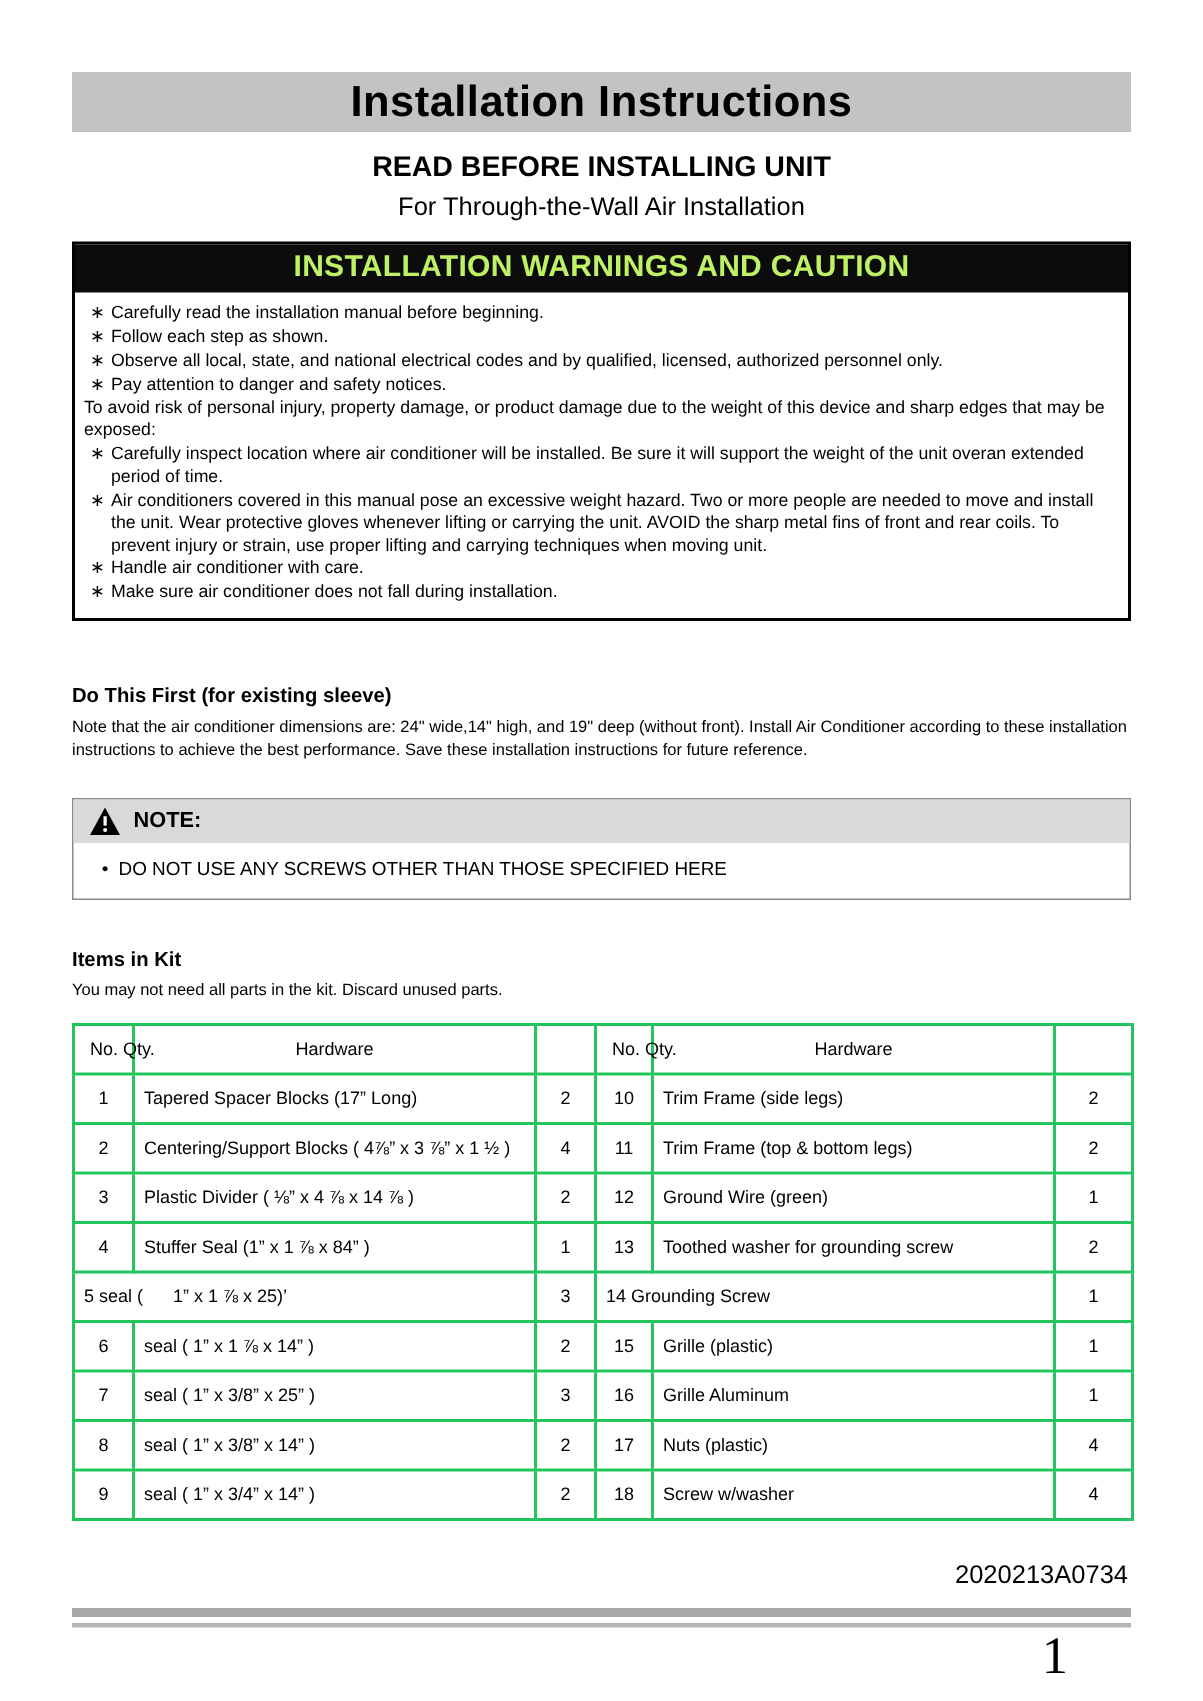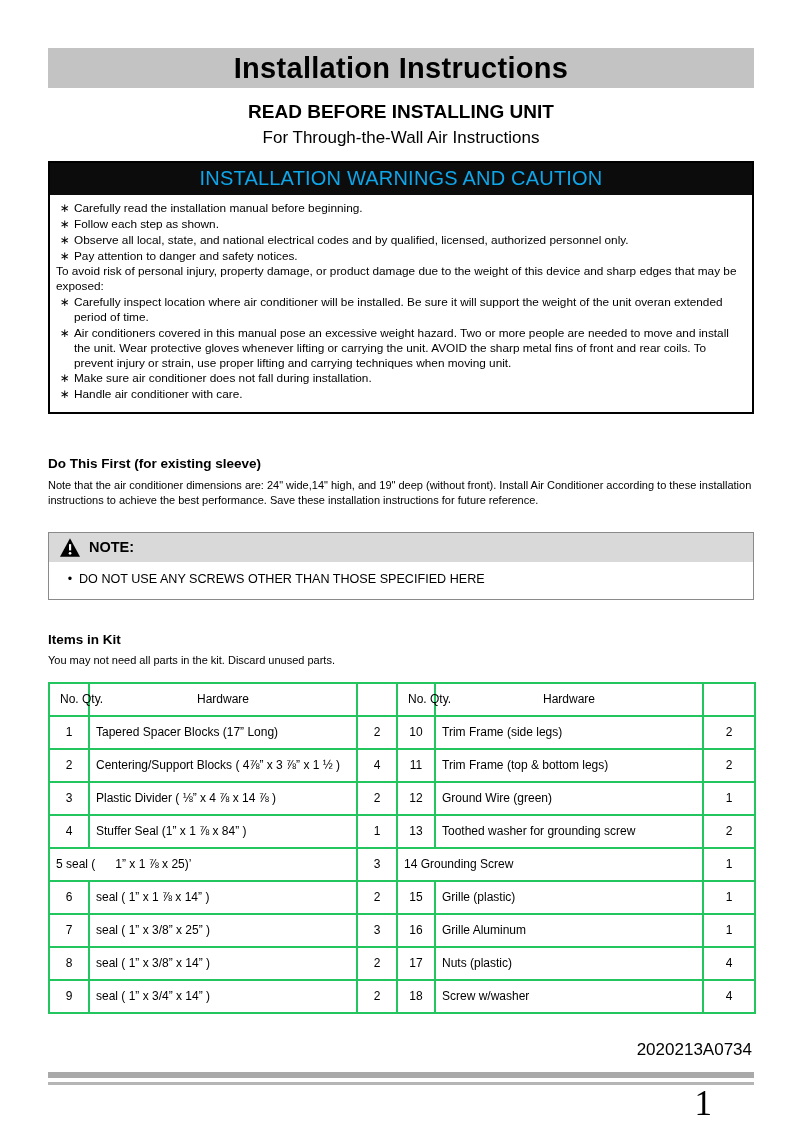--- a/index.html
+++ b/index.html
@@ -14,21 +14,21 @@
 
   
   .title-bar { background:#c3c3c3; height:40px; display:flex; align-items:center; justify-content:center; }
   .title-bar h1 { margin:0; font-size:29px; font-weight:bold; letter-spacing:.3px; }
 
   .sub1 { text-align:center; font-weight:bold; font-size:19px; margin-top:13px; }
   .sub2 { text-align:center; font-size:17px; margin-top:5px; }
 
   
   .warn-box { border:2px solid #000; margin-top:13px; }
-  .warn-header { background:#0c0c0c; color:#0ea5e9; text-align:center; font-weight:normal; font-size:20px; padding:4px 0 5px; letter-spacing:.2px; }
+  .warn-header { background:#0c0c0c; color:#bef264; text-align:center; font-weight:bold; font-size:20px; padding:4px 0 5px; letter-spacing:.2px; }
   .warn-body { padding:6px 8px 9px 6px; font-size:11.8px; line-height:1.26; }
   ul.wlist { list-style:none; margin:0; padding:0; }
   ul.wlist li { display:flex; margin-bottom:1px; }
   .mk { flex:0 0 18px; text-align:center; }
   .mk::before { content:"∗"; }
   .w-intro { margin:1px 0 1px 0; }
 
   .h2 { font-weight:bold; font-size:13.5px; margin:0; }
   .sec-do-first { margin-top:42px; }
   .body-par { font-size:11px; line-height:1.35; margin-top:7px; }
@@ -63,21 +63,21 @@
 </head>
 <body>
 
 <div class="page">
 
   <header class="title-bar">
     <h1>Installation Instructions</h1>
   </header>
 
   <div class="sub1">READ BEFORE INSTALLING UNIT</div>
-  <div class="sub2">For Through-the-Wall Air Instructions</div>
+  <div class="sub2">For Through-the-Wall Air Installation</div>
 
   <section class="warn-box">
     <div class="warn-header">INSTALLATION WARNINGS AND CAUTION</div>
     <div class="warn-body">
       <ul class="wlist">
         <li>
             <span class="mk"></span>
             <span class="tx">Carefully read the installation manual before beginning.</span>
           </li>
         <li>
@@ -98,25 +98,25 @@
         <li>
             <span class="mk"></span>
             <span class="tx">Carefully inspect location where air conditioner will be installed. Be sure it will support the weight of the unit overan extended period of time.</span>
           </li>
         <li>
             <span class="mk"></span>
             <span class="tx">Air conditioners covered in this manual pose an excessive weight hazard. Two or more people are needed to move and install the unit. Wear protective gloves whenever lifting or carrying the unit. AVOID the sharp metal fins of front and rear coils. To prevent injury or strain, use proper lifting and carrying techniques when moving unit.</span>
           </li>
         <li>
             <span class="mk"></span>
+            <span class="tx">Handle air conditioner with care.</span>
+          </li>
+        <li>
+            <span class="mk"></span>
             <span class="tx">Make sure air conditioner does not fall during installation.</span>
-          </li>
-        <li>
-            <span class="mk"></span>
-            <span class="tx">Handle air conditioner with care.</span>
           </li>
       </ul>
     </div>
   </section>
 
   <section class="sec-do-first">
     <h2 class="h2">Do This First (for existing sleeve)</h2>
     <p class="body-par">Note that the air conditioner dimensions are: 24" wide,14" high, and 19" deep (without front). Install Air Conditioner according to these installation instructions to achieve the best performance. Save these installation instructions for future reference.</p>
   </section>
 

